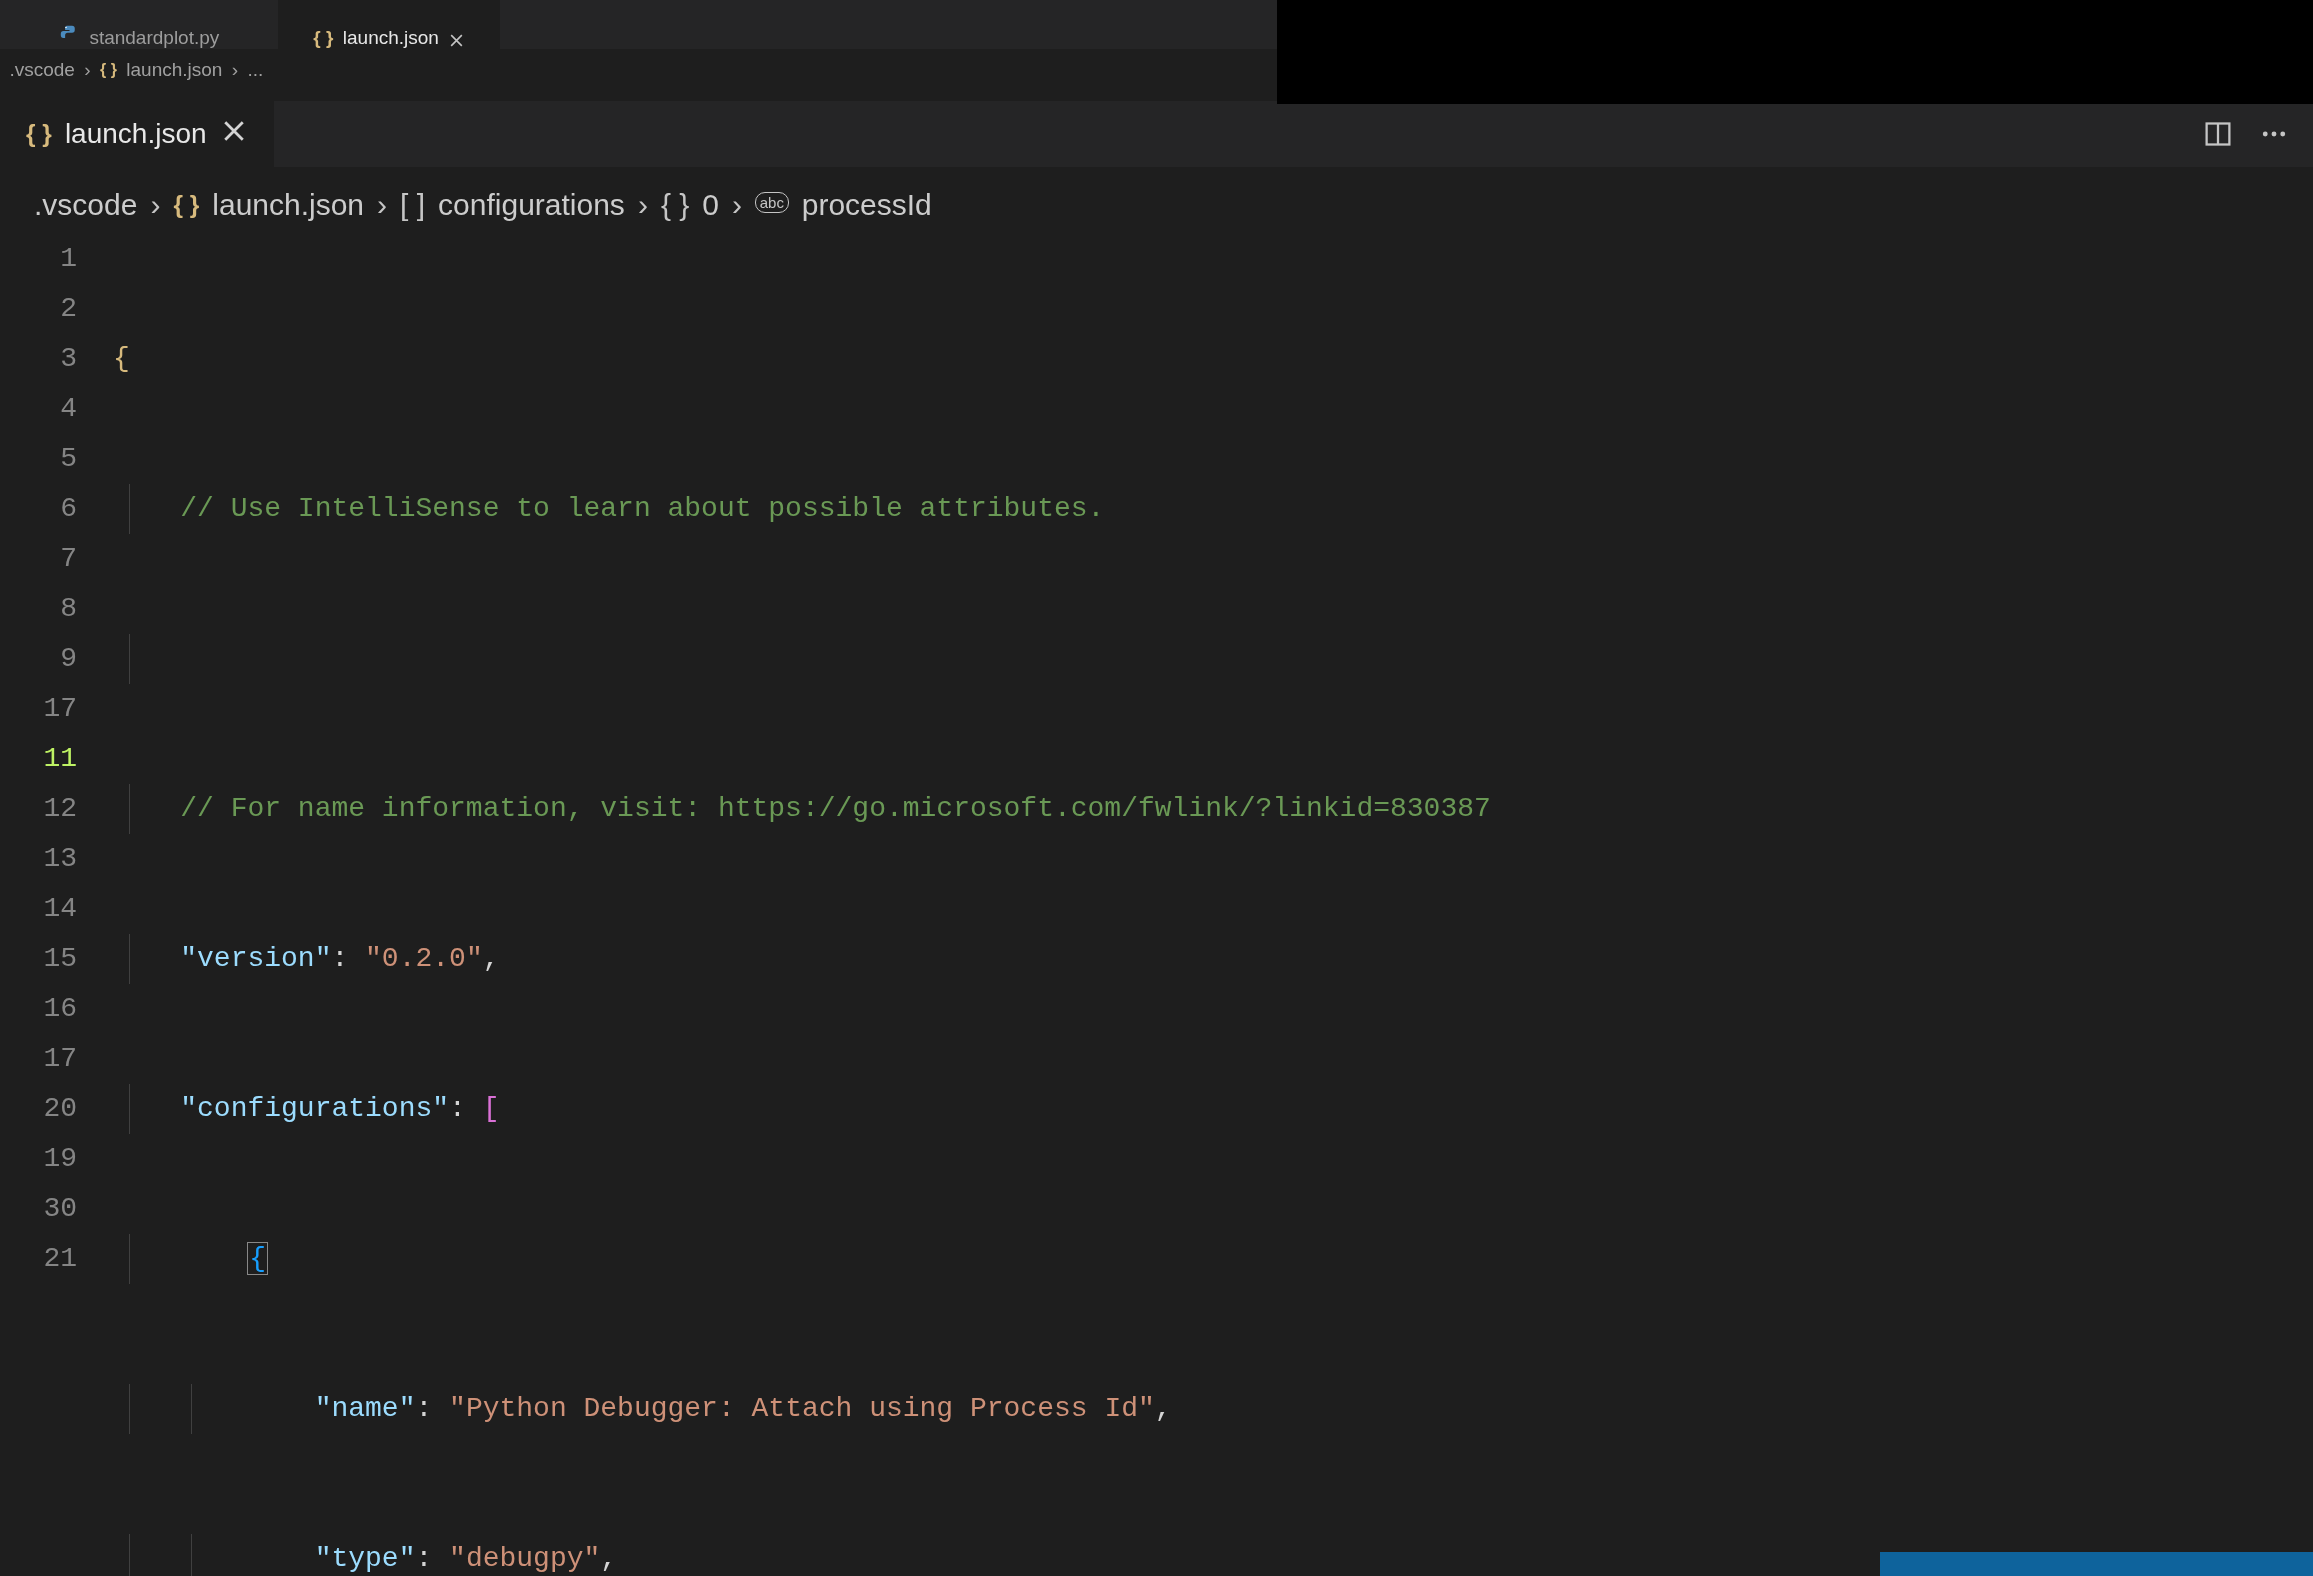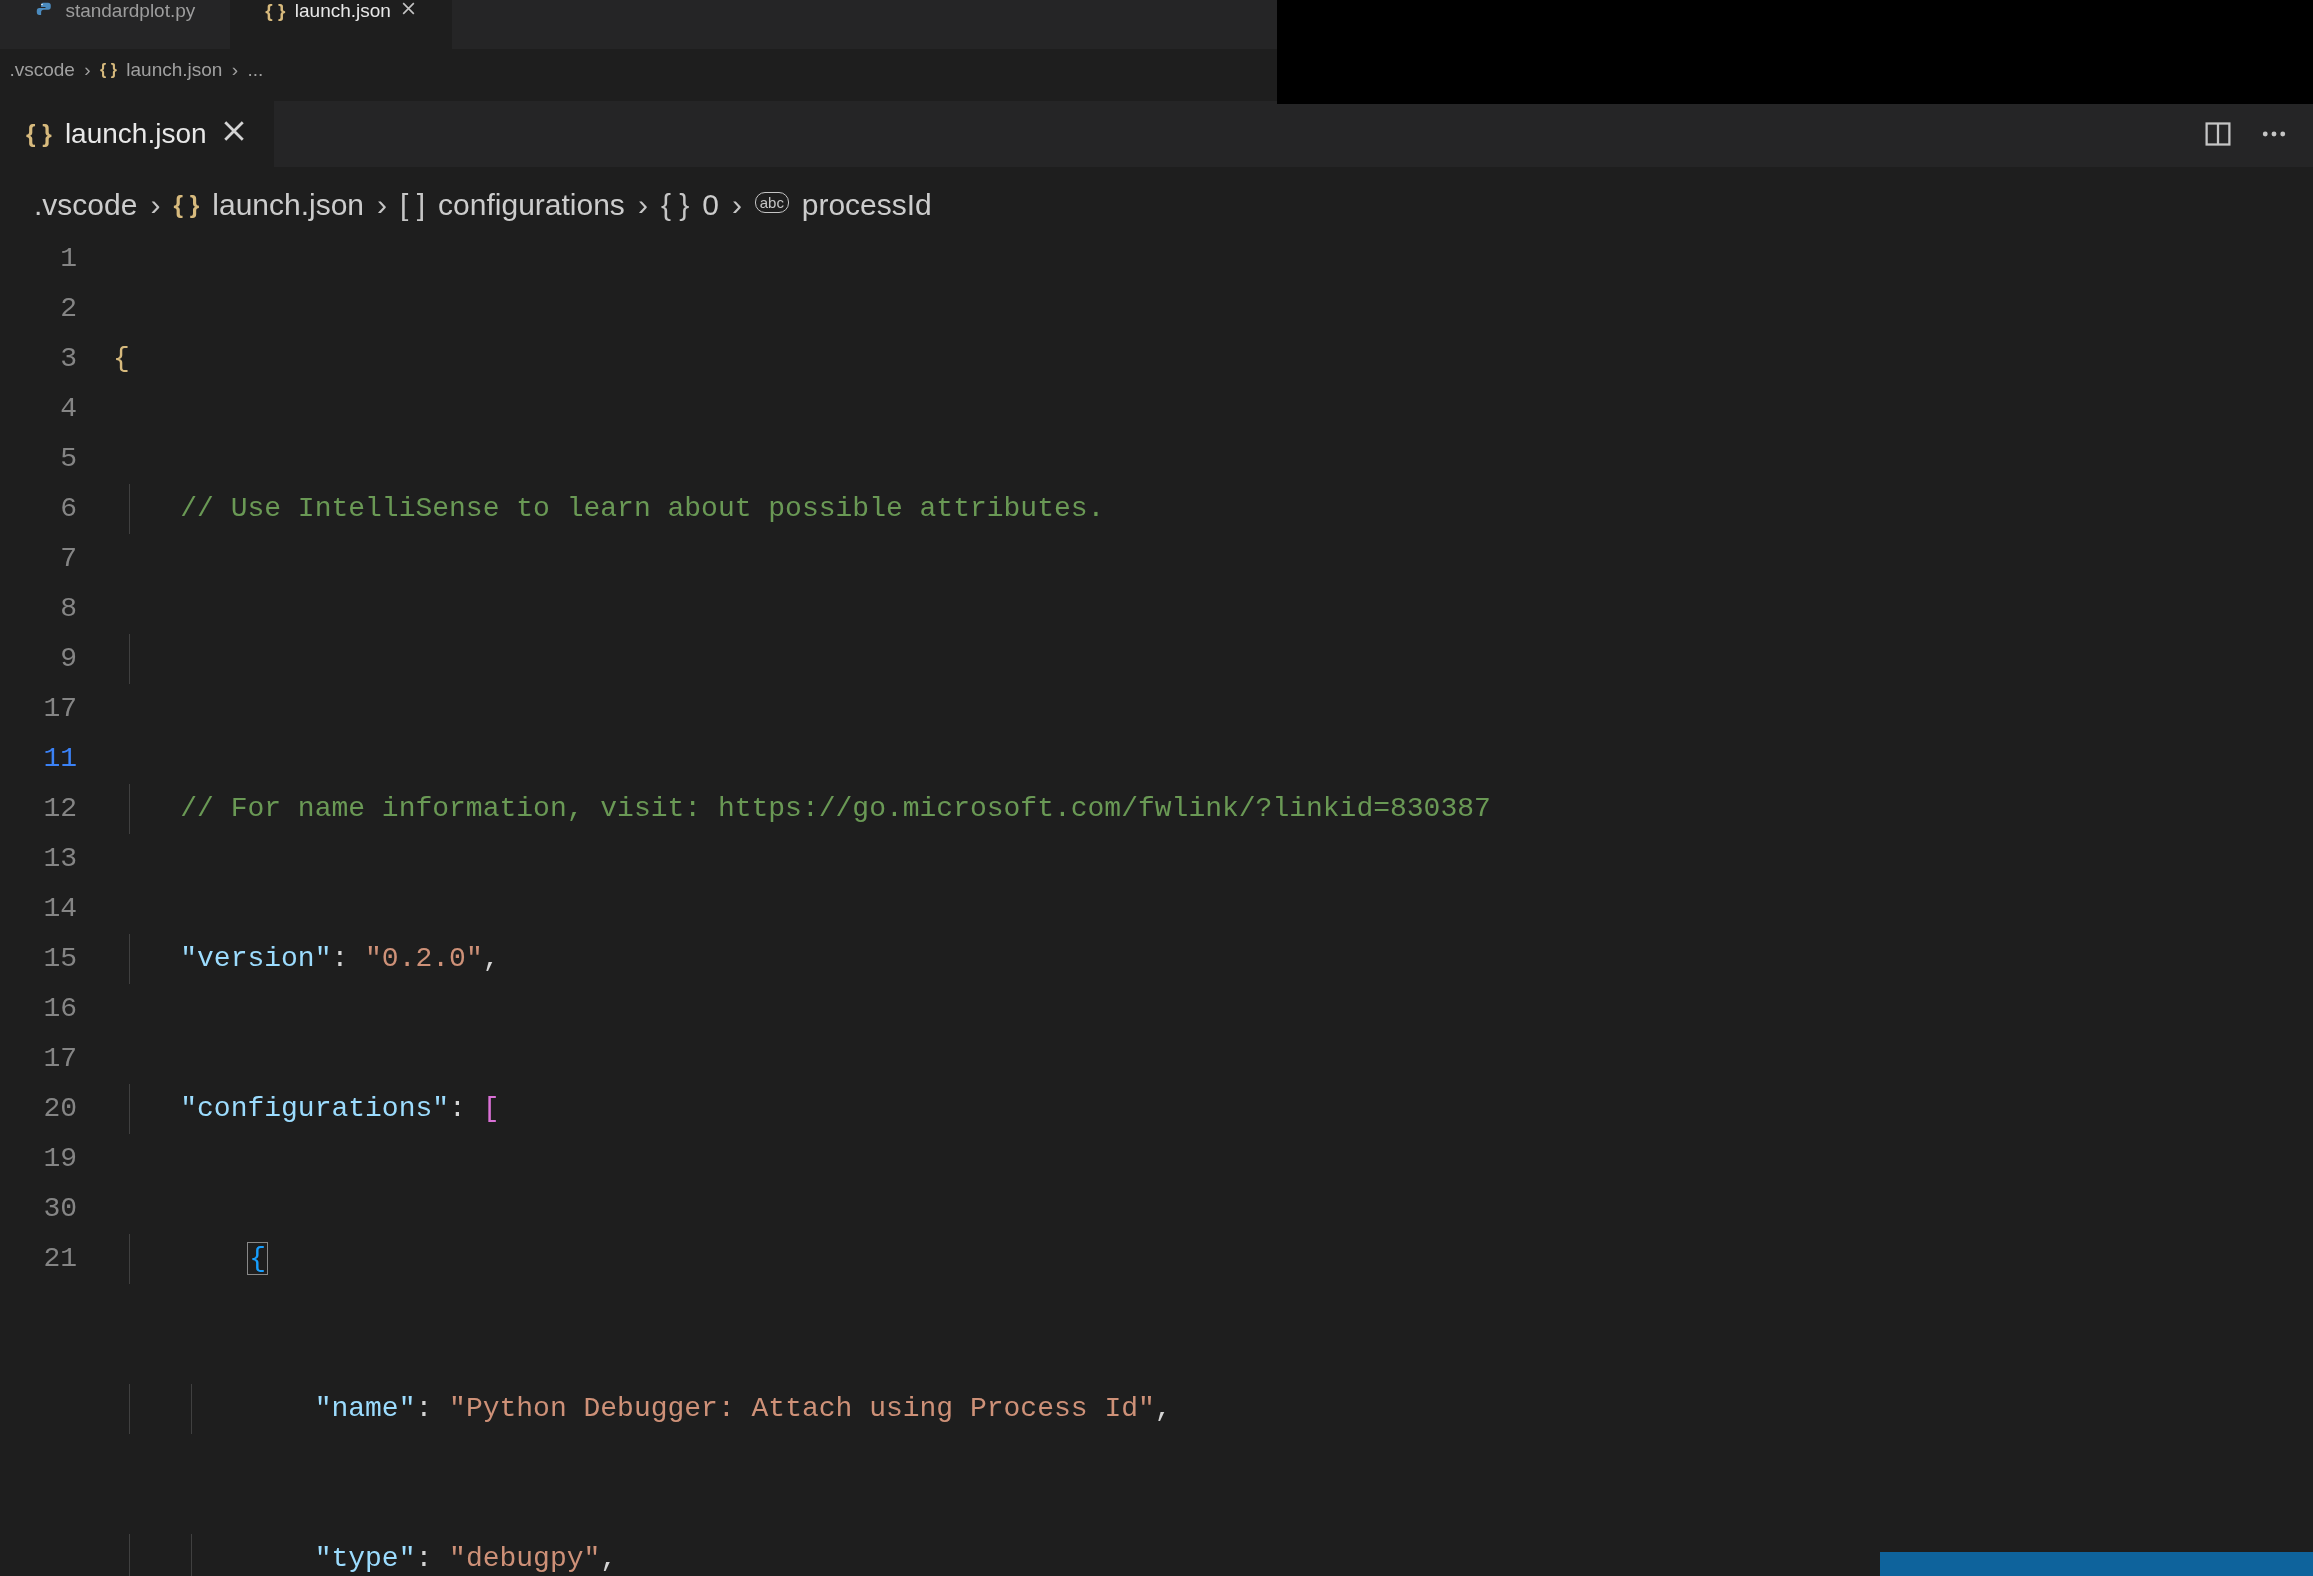--- a/index.html
+++ b/index.html
@@ -15,26 +15,27 @@
 
   
   .top-tabs {
     height: 49px;
     background: #252526;
     display: flex;
     align-items: stretch;
   }
   .top-tab {
     display: flex;
-    align-items: flex-start;
+    align-items: flex-end;
     padding: 0 35px;
     gap: 9.4px;
     font-size: 19px;
     color: #9d9d9d;
     cursor: pointer;
+    margin-left: 24px;
   }
   .top-tab.active {
     background: #1e1e1e;
     color: #e8e8e8;
   }
   .top-tab .close {
     width: 17px;
     height: 17px;
     display: inline-flex;
     align-items: center;
@@ -124,21 +125,21 @@
     display: flex;
     padding-top: 1.9px;
   }
   .gutter {
     width: 113px;
     text-align: right;
     color: #858585;
     padding-right: 36px;
     user-select: none;
   }
-  .gutter .current { color: #3b82f6; }
+  .gutter .current { color: #bef264; }
   .code {
     flex: 1;
     position: relative;
     white-space: pre;
   }
   .line { height: 50px; position: relative; }
   .indent-guide {
     position: absolute;
     top: 0;
     bottom: 0;

